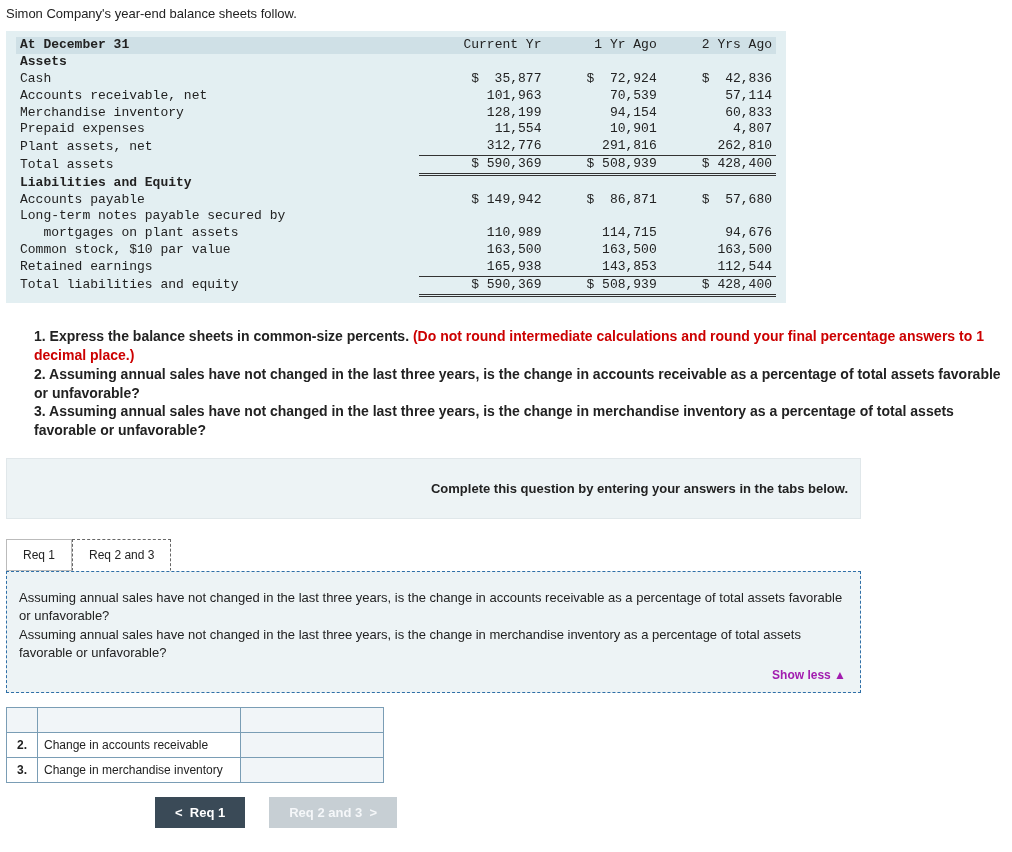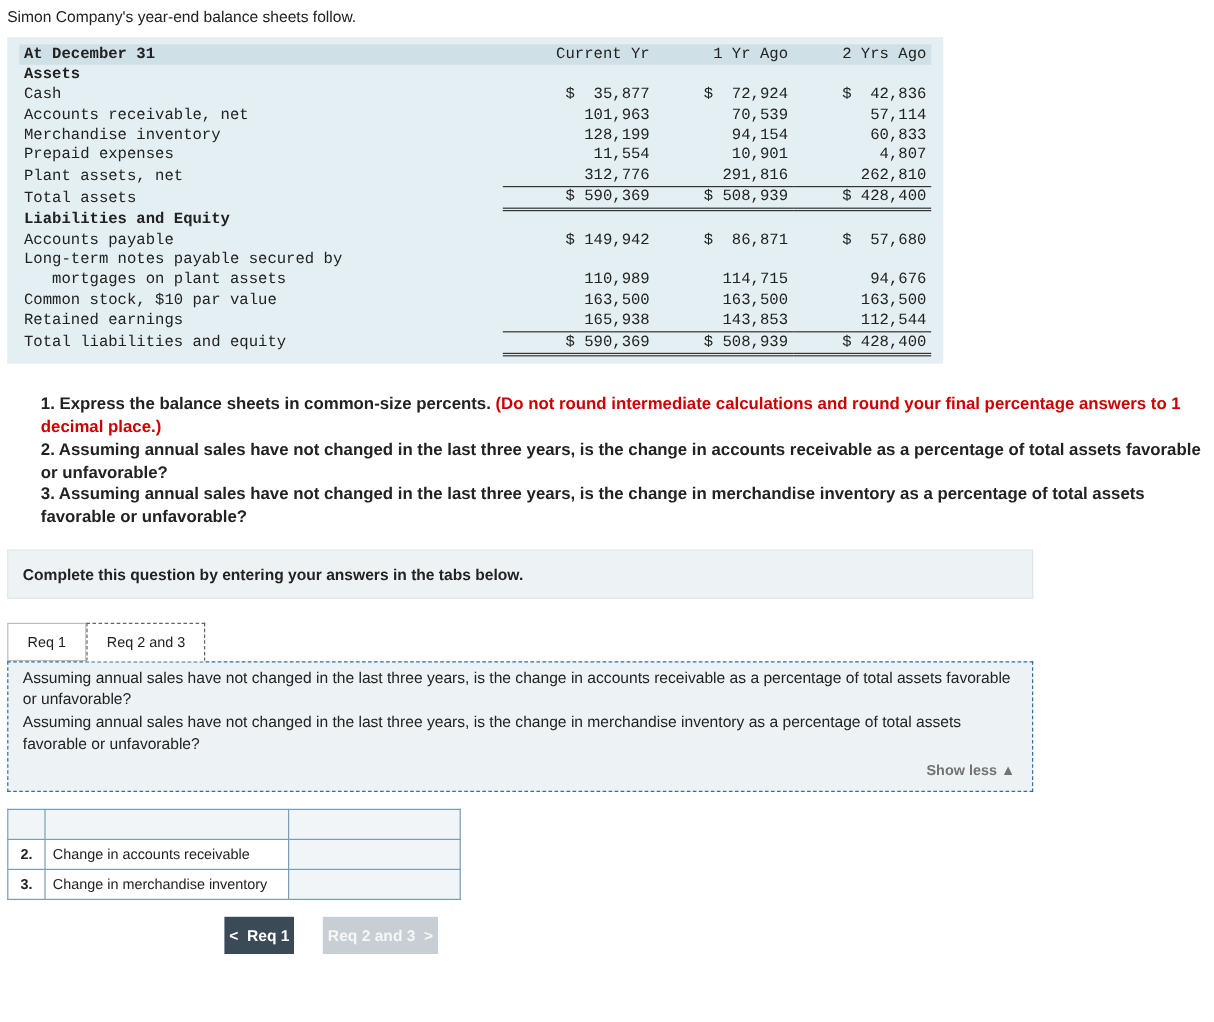--- a/index.html
+++ b/index.html
@@ -29,52 +29,53 @@
   .under { border-bottom: 1px solid #333; }
   .dbl { border-bottom: 3px double #333; padding-bottom: 1px; font-family: Liberation Mono, monospace;}
   .questions { margin-top: 24px; font-size: 14px; line-height: 1.35; max-width: 980px; margin-left: 28px; }
   .red { color: #c00; font-weight: bold; }
   .answer-area {
     margin-top: 18px;
     width: 855px;
   }
   .instruction-bar {
     background: #edf3f5;
-    padding: 12px 12px;
+    padding: 22px 12px;
     font-weight: bold;
     border: 1px solid #e0e7ea;
     font-size: 13px;
+    text-align: right;
   }
   .tabs { margin: 20px 0 0 0; display: flex; }
   .tab {
     border: 1px solid #bbb;
     padding: 8px 16px;
     font-size: 12px;
     background: #fff;
     cursor: pointer;
   }
   .tab.active {
     border: 1px dashed #666;
     border-bottom: 1px solid #fff;
     position: relative;
     z-index: 2;
   }
   .tab-content {
     border: 1px dashed #2f6fa7;
     background: #edf3f5;
-    padding: 4px 12px 30px 12px;
+    padding: 17px 12px 30px 12px;
     font-size: 13px;
     line-height: 1.4;
     position: relative;
   }
   .showless {
     position: absolute;
     right: 14px;
     bottom: 8px;
-    color: #737373;
+    color: #a21caf;
     font-weight: bold;
     font-size: 12px;
     cursor: pointer;
   }
   .answer-grid {
     margin-top: 14px;
     border-collapse: collapse;
     font-size: 12px;
   }
   .answer-grid td, .answer-grid th {
@@ -82,21 +83,21 @@
     padding: 3px 6px;
     background: #fff;
     height: 18px;
   }
   .answer-grid .rowhead { width: 18px; text-align: center; font-weight: bold; background:#fff;}
   .answer-grid .label-cell { width: 190px; }
   .answer-grid .input-cell { width: 130px; background: #f1f5f8; }
   .answer-grid .top-input { background: #f1f5f8; }
   .nav-btns { display:flex; gap:24px; margin-top:14px; justify-content:center; width: 540px;}
   .nav-btn {
-    padding: 8px 4px;
+    padding: 8px 20px;
     font-size: 13px;
     font-weight: bold;
     border: none;
     color: #fff;
     cursor: pointer;
   }
   .nav-btn.prev { background: #3a4a57; }
   .nav-btn.next { background: #c7cfd4; color: #f5f7f9; }
   .chev { font-weight: bold; }
 </style>

